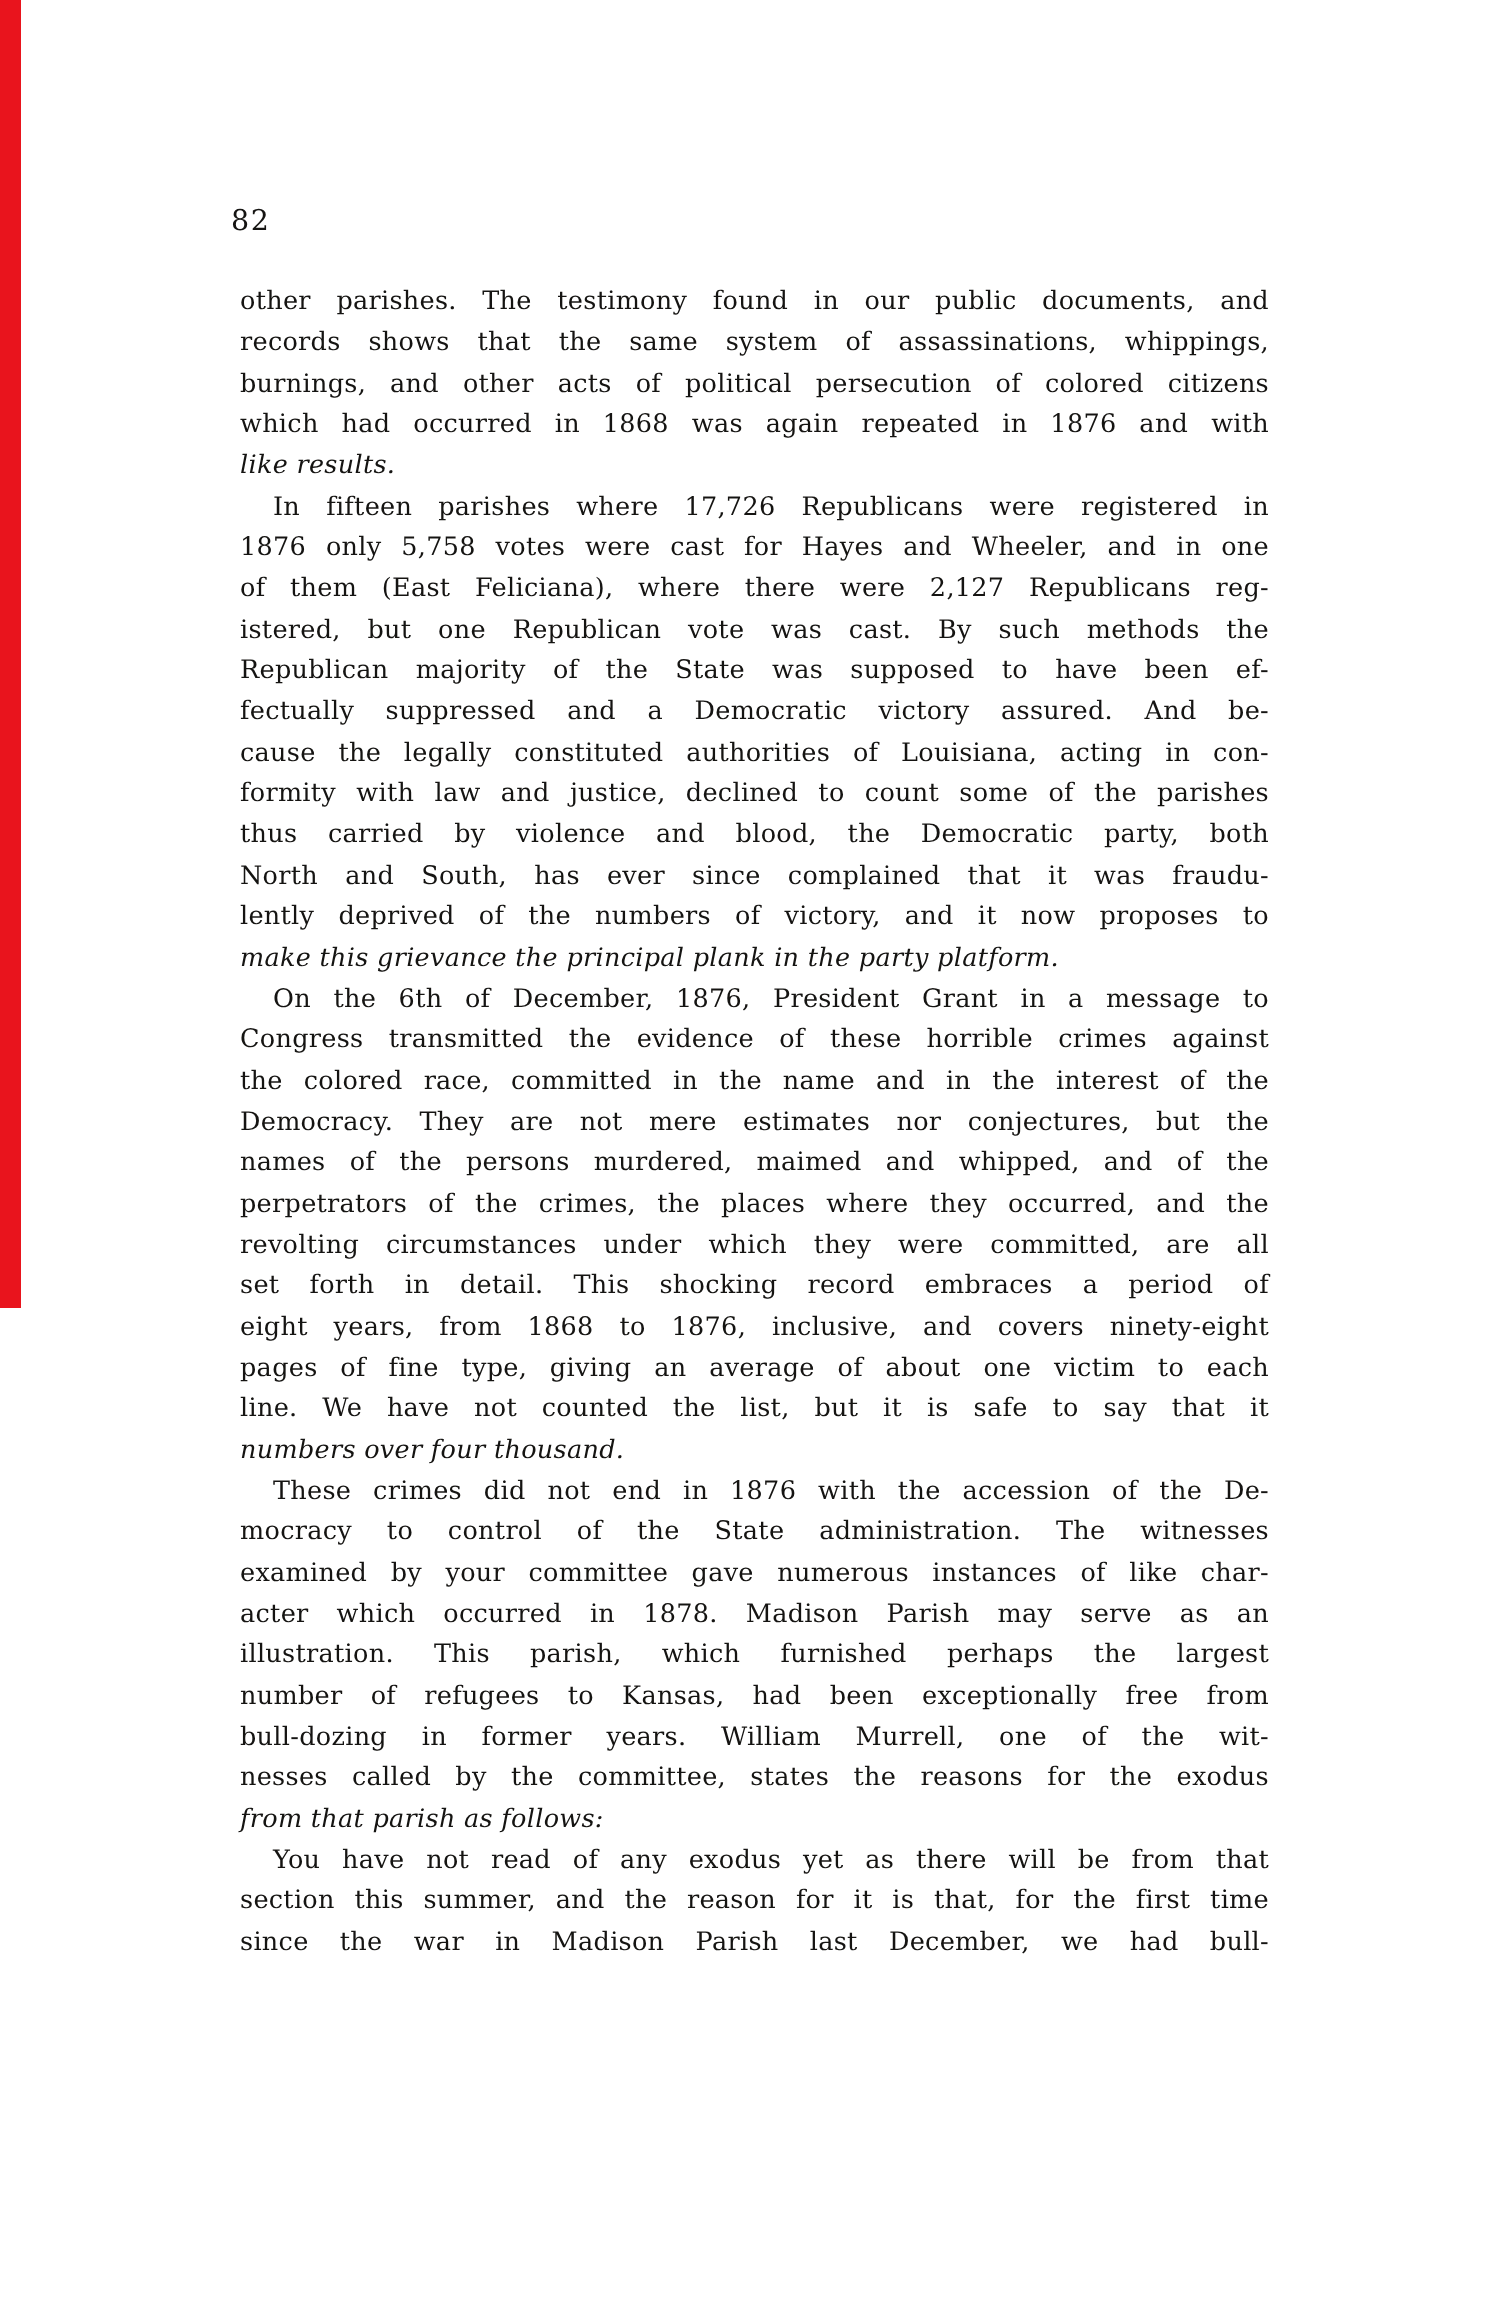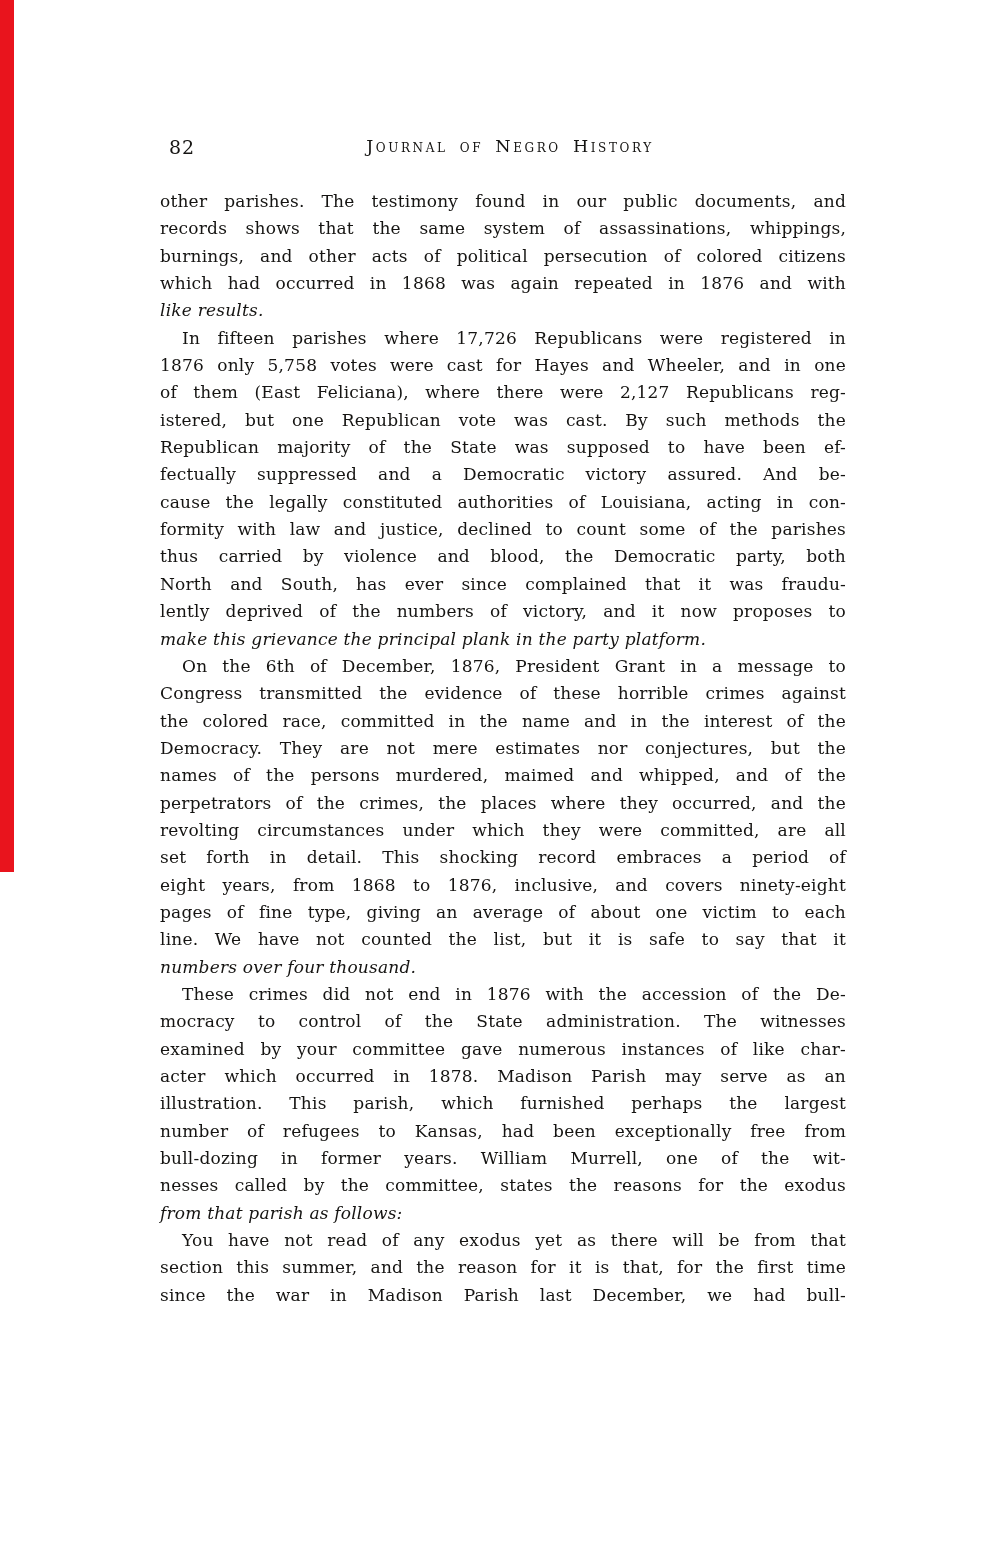--- a/index.html
+++ b/index.html
@@ -14,21 +14,21 @@
   }
   .scan-stripe {
     position: absolute;
     left: 0;
     top: 0;
     width: 14px;
     height: 872px;
   }
   .page-header {
     position: absolute;
-    left: 167px;
+    left: 152px;
     top: 136px;
     width: 686px;
     height: 26px;
   }
   .page-number {
     position: absolute;
     left: 2px;
     top: 0;
     font-size: 19px;
     letter-spacing: 1px;
@@ -58,21 +58,20 @@
   .line.endpara { text-align-last: left; font-style: italic; }
   .line.indent { text-indent: 22px; }
 </style>
 </head>
 <body>
 
 <div class="scan-stripe" style="background: rgb(233, 20, 29);"></div>
 
 <header class="page-header">
   <span class="page-number">82</span>
-  <span class="running-title">Journal of Negro History</span>
 </header>
 
 <main class="body-text">
     <div class="line">other parishes.  The testimony found in our public documents, and</div>
     <div class="line">records shows that the same system of assassinations, whippings,</div>
     <div class="line">burnings, and other acts of political persecution of colored citizens</div>
     <div class="line">which had occurred in 1868 was again repeated in 1876 and with</div>
     <div class="line endpara">like results.</div>
     <div class="line indent">In fifteen parishes where 17,726 Republicans were registered in</div>
     <div class="line">1876 only 5,758 votes were cast for Hayes and Wheeler, and in one</div>

